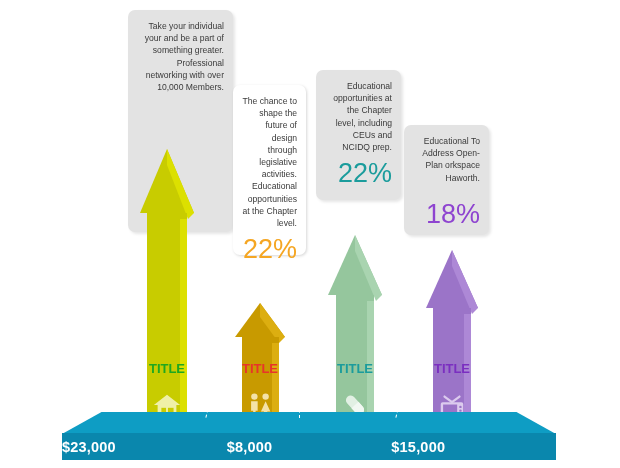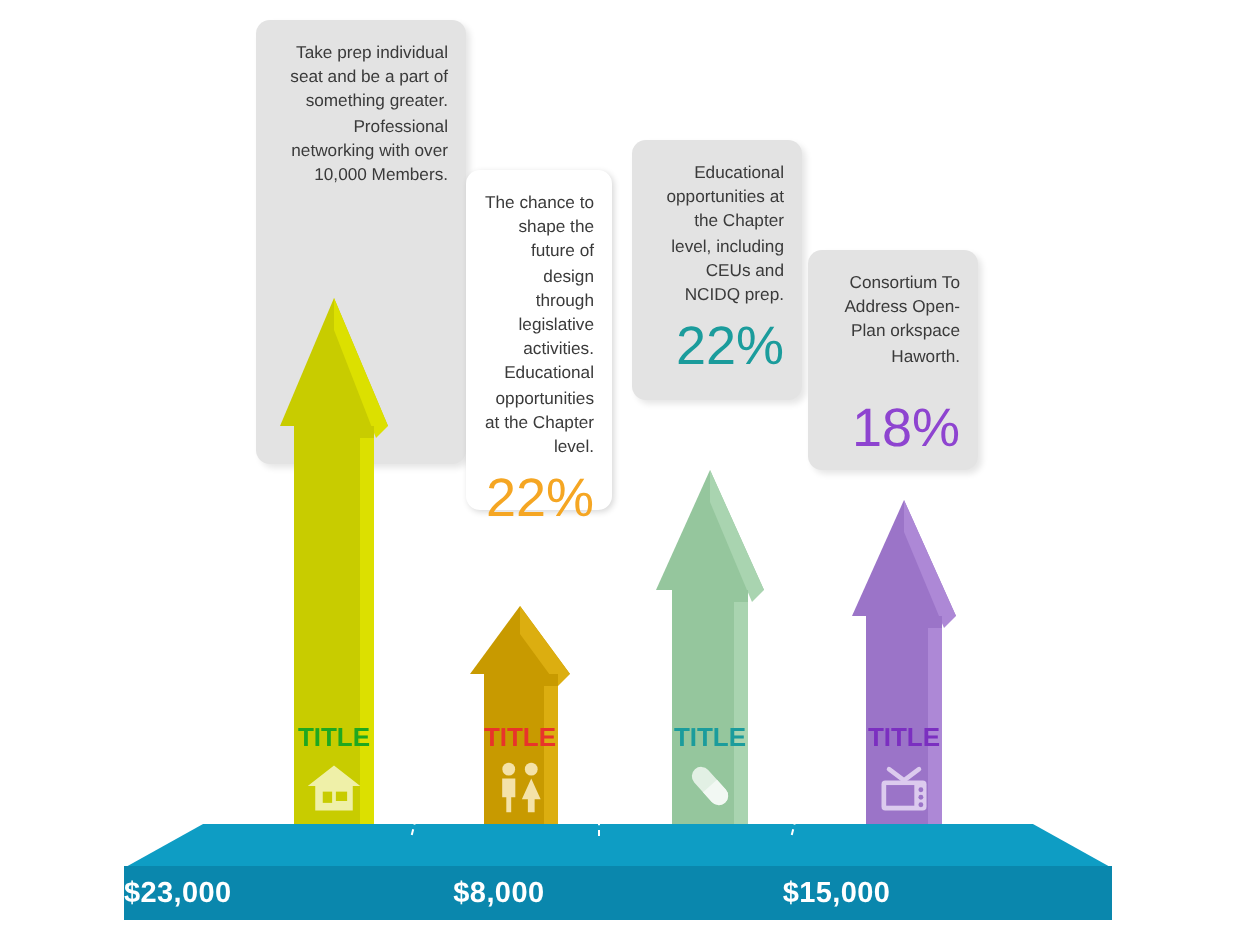--- a/index.html
+++ b/index.html
@@ -83,21 +83,21 @@
   .plate {
     position: absolute;
     bottom: 0;
     left: 50%;
     transform: translateX(-50%);
     width: 46px;
     height: 62px;
     display: flex;
     flex-direction: column;
     align-items: center;
-    justify-content: flex-start;
+    justify-content: space-between;
     padding-top: 4px;
     box-sizing: border-box;
   }
   .plate .title {
     font-size: 13px;
     font-weight: bold;
     line-height: 1;
     margin-bottom: 3px;
     white-space: nowrap;
   }
@@ -133,35 +133,35 @@
     margin-top: 6px;
     font-weight: normal;
   }
 </style>
 </head>
 <body>
 
 <div id="infographic">
 
   <div class="card" style="left:128px; top:10px; width:105px; height:222px;">
-    <p>Take prep individual seat and be a part of something greater. Professional networking with over 10,000 Members.</p>
+    <p>Take your individual your and be a part of something greater. Professional networking with over 10,000 Members.</p>
   </div>
 
   <div class="card white" style="left:233px; top:85px; width:73px; height:170px;">
     <p>The chance to shape the future of design through legislative activities. Educational opportunities at the Chapter level.</p>
     <div class="pct" style="color:#F5A623;">22%</div>
   </div>
 
   <div class="card" style="left:316px; top:70px; width:85px; height:130px;">
     <p>Educational opportunities at the Chapter level, including CEUs and NCIDQ prep.</p>
     <div class="pct" style="color:#1B9C9C;">22%</div>
   </div>
 
   <div class="card" style="left:404px; top:125px; width:85px; height:110px;">
-    <p>Consortium To Address Open-Plan orkspace Haworth.</p>
+    <p>Educational To Address Open-Plan orkspace Haworth.</p>
     <div class="pct" style="color:#8E44D0;margin-top:16px;">18%</div>
   </div>
 
   <div class="column" style="left:130px; bottom:48px; width:74px; height:285px;">
     <svg width="74" height="285" viewBox="0 0 74 285">
       <polygon points="10,78 37,14 64,78" fill="#C8CC00"></polygon>
       <polygon points="37,14 64,78 58,84 37,30" fill="#DCE000"></polygon>
       <rect x="17" y="78" width="40" height="207" fill="#C8CC00"></rect>
       <rect x="50" y="84" width="7" height="201" fill="#DCE000"></rect>
     </svg>

